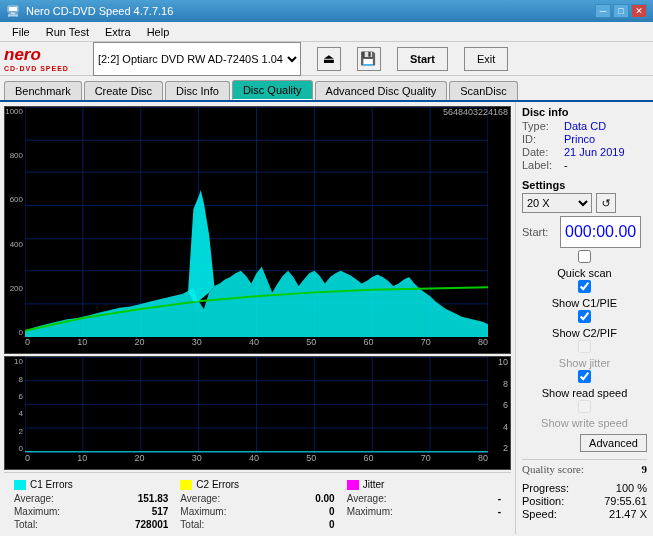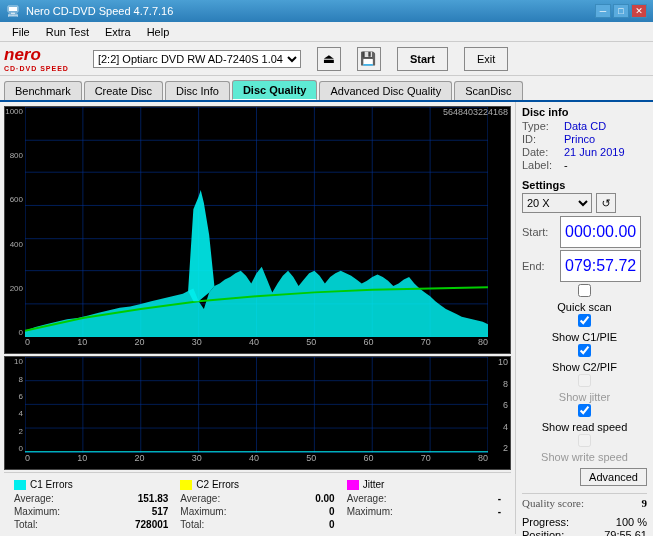--- a/index.html
+++ b/index.html
@@ -11,29 +11,29 @@
     .title-bar-controls { display: flex; gap: 2px; }
     .title-btn { width: 16px; height: 14px; background: #5aabde; border: 1px solid #3a8bbd; color: white; font-size: 9px; cursor: pointer; display: flex; align-items: center; justify-content: center; }
     
     
     .menu-bar { background: #f0f0f0; height: 20px; display: flex; align-items: center; border-bottom: 1px solid #ccc; padding: 0 4px; }
     .menu-item { padding: 2px 8px; font-size: 11px; cursor: pointer; }
     
     
     .toolbar { background: #f0f0f0; height: 34px; display: flex; align-items: center; padding: 2px 4px; gap: 16px; border-bottom: 1px solid #ccc; }
     .logo-area { display: flex; align-items: center; margin-right: 8px; }
-    .drive-select { height: 18px; min-width: 200px; border: 1px solid #888; background: white; font-size: 11px; }
+    .drive-select { height: 34px; min-width: 200px; border: 1px solid #888; background: white; font-size: 11px; }
     .toolbar-btn { height: 24px; width: 24px; background: #f0f0f0; border: 1px solid #888; cursor: pointer; display: flex; align-items: center; justify-content: center; font-size: 13px; }
     .start-btn { height: 24px; padding: 0 12px; background: #f0f0f0; border: 1px solid #888; cursor: pointer; font-size: 11px; font-weight: bold; }
     .exit-btn { height: 24px; padding: 0 12px; background: #f0f0f0; border: 1px solid #888; cursor: pointer; font-size: 11px; }
     
     
     .tab-bar { background: #f0f0f0; display: flex; align-items: flex-end; padding: 4px 4px 0 4px; border-bottom: 2px solid #0050a0; }
     .tab { padding: 3px 10px; border: 1px solid #999; border-bottom: none; background: #e0e0e0; font-size: 11px; cursor: pointer; margin-right: 2px; border-radius: 3px 3px 0 0; }
-    .tab.active { background: #5eead4; border-bottom: 1px solid white; font-weight: bold; color: #000; z-index: 1; }
+    .tab.active { background: #14b8a6; border-bottom: 1px solid white; font-weight: normal; color: #000; z-index: 1; }
     
     
     .main-content { display: flex; height: calc(536px - 22px - 20px - 34px - 28px); background: #f0f0f0; }
     
     
     .chart-area { flex: 1; padding: 4px; display: flex; flex-direction: column; gap: 2px; }
     
     
     .chart-container { position: relative; background: black; border: 1px solid #444; flex: 1; }
     .chart-top { flex: 2.2; }
@@ -350,24 +350,20 @@
           <option>40 X</option>
           <option>48 X</option>
           <option>52 X</option>
         </select>
         <button class="refresh-btn">↺</button>
       </div>
       <div class="time-row">
         <span class="time-label">Start:</span>
         <span class="time-value">000:00.00</span>
       </div>
-      <div class="time-row">
-        <span class="time-label">End:</span>
-        <span class="time-value">079:57.72</span>
-      </div>
 
       <div class="checkbox-row">
         <input type="checkbox" style="">
         <span class="checkbox-label">Quick scan</span>
       </div>
       <div class="checkbox-row">
         <input type="checkbox" checked="" style="">
         <span class="checkbox-label">Show C1/PIE</span>
       </div>
       <div class="checkbox-row">

